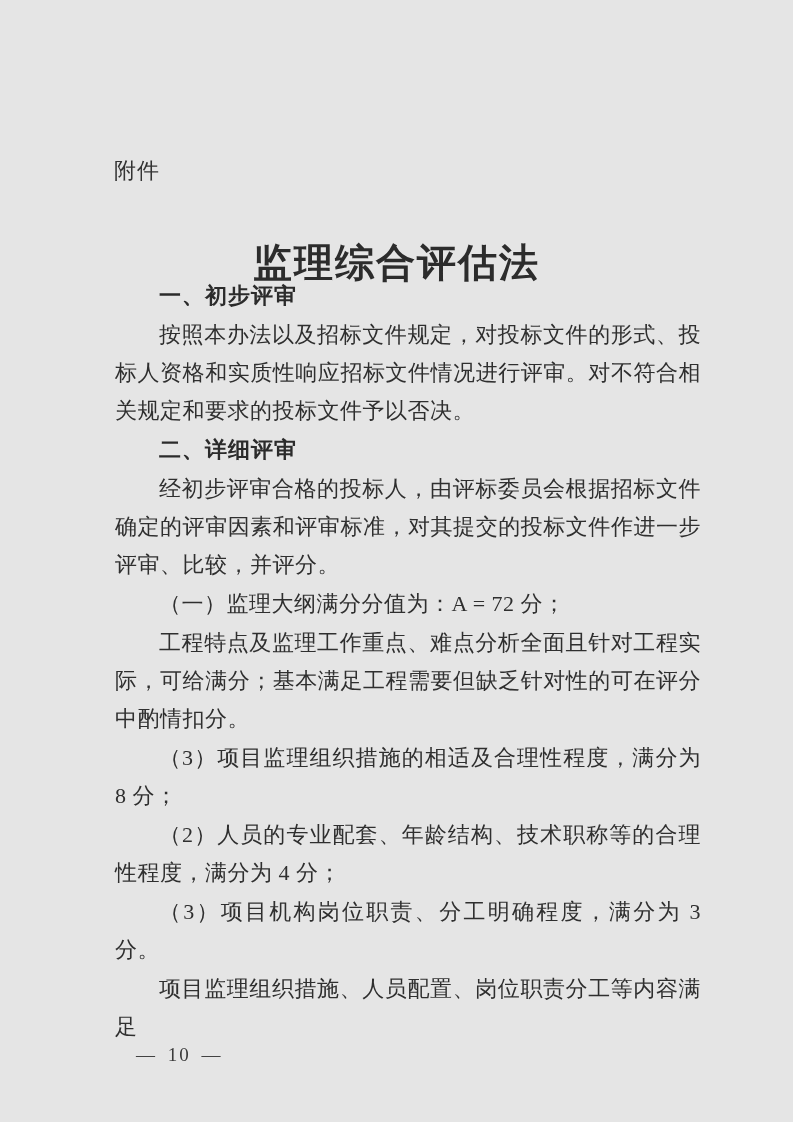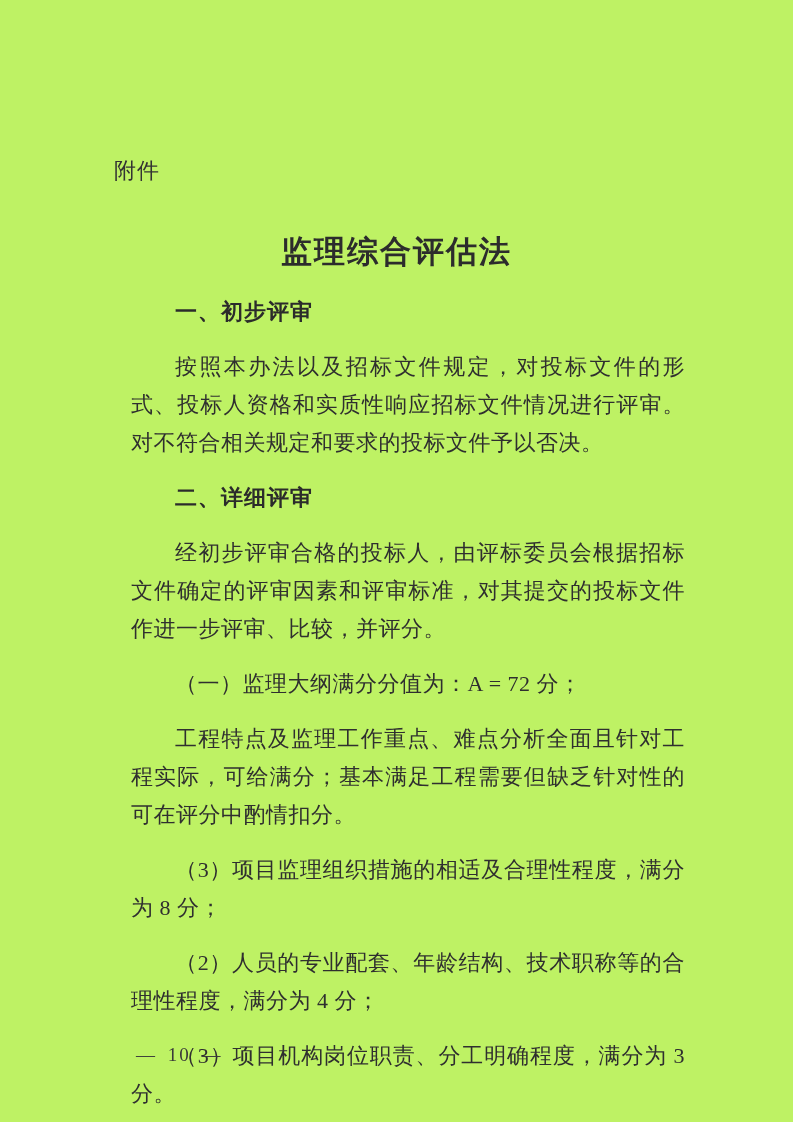--- a/index.html
+++ b/index.html
@@ -4,58 +4,58 @@
 <style>
   html, body {
     margin: 0;
     padding: 0;
     background: #ffffff;
   }
   .page {
     position: relative;
     width: 793px;
     height: 1122px;
-    background: #bef264;
+    background: #e5e5e5;
     overflow: hidden;
     font-family: "Liberation Serif", "DejaVu Serif", serif;
     color: #2e2e2e;
   }
   .attachment-label {
     position: absolute;
     top: 156px;
     left: 114px;
     font-size: 22px;
     font-family: "Liberation Sans", "DejaVu Sans", sans-serif;
     font-weight: 500;
     color: #333333;
     letter-spacing: 1px;
   }
   .doc-title {
     position: absolute;
     top: 210px;
     left: 0;
     width: 100%;
     text-align: center;
-    font-size: 31px;
+    font-size: 39px;
     font-weight: bold;
     letter-spacing: 2px;
     color: #2c2c2c;
     font-family: "Liberation Serif", "DejaVu Serif", serif;
   }
   .body-text {
     position: absolute;
     top: 276px;
     left: 114px;
     width: 588px;
     font-size: 22px;
     line-height: 38px;
     text-align: justify;
     letter-spacing: 0.5px;
   }
-  .block { margin: 17px; text-indent: 2em; }
+  .block { margin: 1px; text-indent: 2em; }
   .heading {
     font-family: "Liberation Sans", "DejaVu Sans", sans-serif;
     font-weight: bold;
     color: #2b2b2b;
     text-align: left;
     letter-spacing: 1px;
   }
   .paragraph { color: #2f2f2f; }
   .page-number {
     position: absolute;

